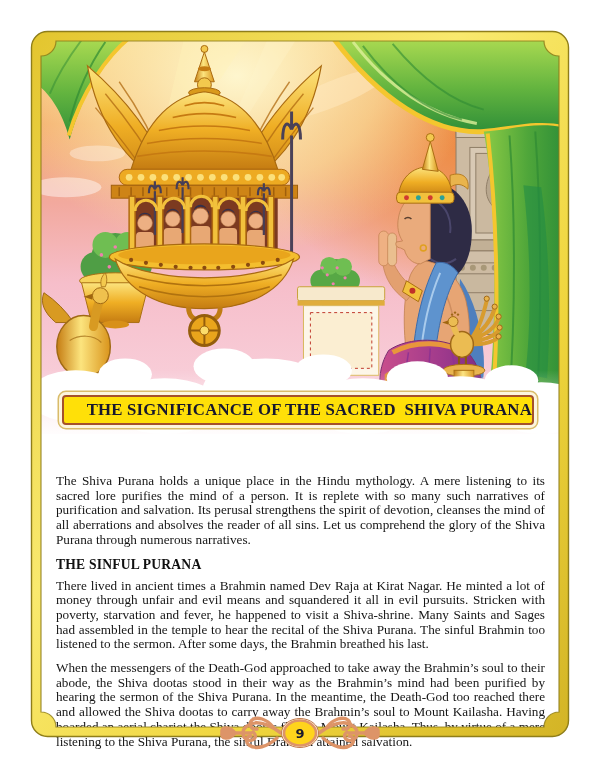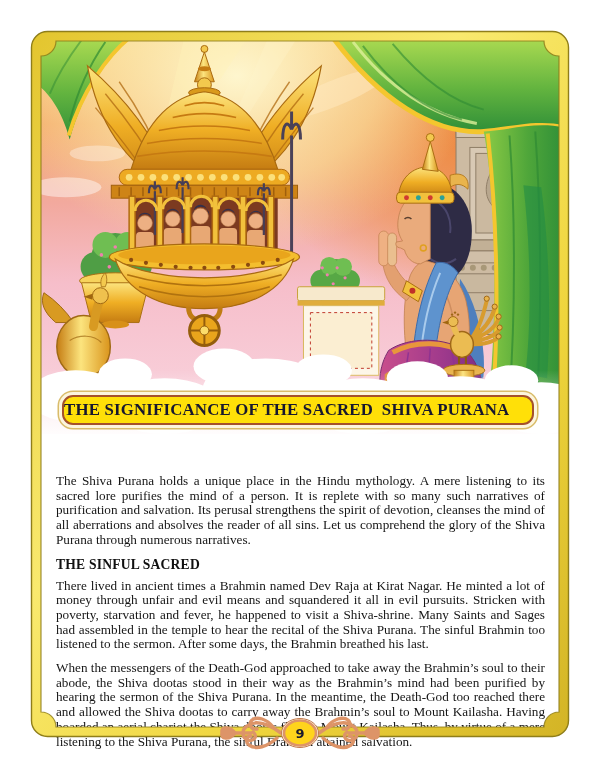--- a/index.html
+++ b/index.html
@@ -10,23 +10,23 @@
   
   .illustration { position:absolute; left:36px; top:36px; width:528px; height:398px; z-index:1; }
   .illustration svg { display:block; width:100%; height:100%; }
 
   
   .frame-svg { position:absolute; left:30px; top:30px; width:540px; height:708px; z-index:5; pointer-events:none; }
 
   
   .banner { position:absolute; left:62px; top:395px; width:472px; height:30px; z-index:6;
     background:var(--banner-fill,#FFE008);
-    border:2px solid var(--banner-border,#A4512B); border-radius:11px;
+    border:2px solid var(--banner-border,#A4512B); border-radius:4px;
     box-shadow:0 0 0 3px #FCF5DD, 0 0 0 4.5px #D9BC6A;
-    display:flex; align-items:center; justify-content:flex-start; }
+    display:flex; align-items:center; justify-content:flex-end; }
   .banner-title { font-weight:bold; font-size:16.8px; letter-spacing:.2px; white-space:pre;
     color:var(--title-text,#17172E); }
 
   
   .text-area { position:absolute; left:56px; top:436px; width:489px; z-index:4;margin-top:38px; }
   .text-area p { text-align:justify; font-size:13.2px; line-height:14.7px;
     color:var(--body-text,#151515); margin:0 0 9px; }
   .section-heading { font-size:13.6px; line-height:16px; font-weight:bold; color:#101010;
     letter-spacing:.2px; margin:1px 0 6px; }
 
@@ -402,21 +402,21 @@
     <path fill="none" stroke="var(--frame-edge,#8F7E1A)" stroke-width="1.4" d="M17.5 1.5 H522.5 A16 16 0 0 1 538.5 17.5 V690.5 A16 16 0 0 1 522.5 706.5 H17.5 A16 16 0 0 1 1.5 690.5 V17.5 A16 16 0 0 1 17.5 1.5 Z"></path>
     <path fill="none" stroke="var(--frame-edge,#8F7E1A)" stroke-width="1.2" opacity=".85" d="M26 11 H514 A15 15 0 0 0 529 26 V682 A15 15 0 0 0 514 697 H26 A15 15 0 0 0 11 682 V26 A15 15 0 0 0 26 11 Z"></path>
   </svg>
 
   <div class="banner">
     <span class="banner-title">THE SIGNIFICANCE OF THE SACRED  SHIVA PURANA</span>
   </div>
 
   <div class="text-area">
     <p>The Shiva Purana holds a unique place in the Hindu mythology. A mere listening to its sacred lore purifies the mind of a person. It is replete with so many such narratives of purification and salvation. Its perusal strengthens the spirit of devotion, cleanses the mind of all aberrations and absolves the reader of all sins. Let us comprehend the glory of the Shiva Purana through numerous narratives.</p>
-    <h3 class="section-heading">THE SINFUL SACRED</h3>
+    <h3 class="section-heading">THE SINFUL PURANA</h3>
     <p>There lived in ancient times a Brahmin named Dev Raja at Kirat Nagar. He minted a lot of money through unfair and evil means and squandered it all in evil pursuits. Stricken with poverty, starvation and fever, he happened to visit a Shiva-shrine. Many Saints and Sages had assembled in the temple to hear the recital of the Shiva Purana. The sinful Brahmin too listened to the sermon. After some days, the Brahmin breathed his last.</p>
     <p>When the messengers of the Death-God approached to take away the Brahmin’s soul to their abode, the Shiva dootas stood in their way as the Brahmin’s mind had been purified by hearing the sermon of the Shiva Purana. In the meantime, the Death-God too reached there and allowed the Shiva dootas to carry away the Brahmin’s soul to Mount Kailasha. Having boarded an aerial chariot the Shiva dootas flew to Mount Kailasha. Thus, by virtue of a mere listening to the Shiva Purana, the sinful Brahmin attained salvation.</p>
   </div>
 
   <div class="footer-ornament">
     <svg viewBox="0 0 170 44">
       <g id="flourish" stroke="var(--ornament,#DD9468)" stroke-width="3.4" fill="none" stroke-linecap="round">
         <path d="M66 22 C52 12 40 9 32 15 C26 19 27 27 33 29 C39 31 43 25 38 21"></path>
         <path d="M62 27 C52 36 41 39 34 34 C30 31 31 25 36 25"></path>
         <path d="M58 16 C52 8 42 5 37 9 C33 13 36 19 42 18"></path>

